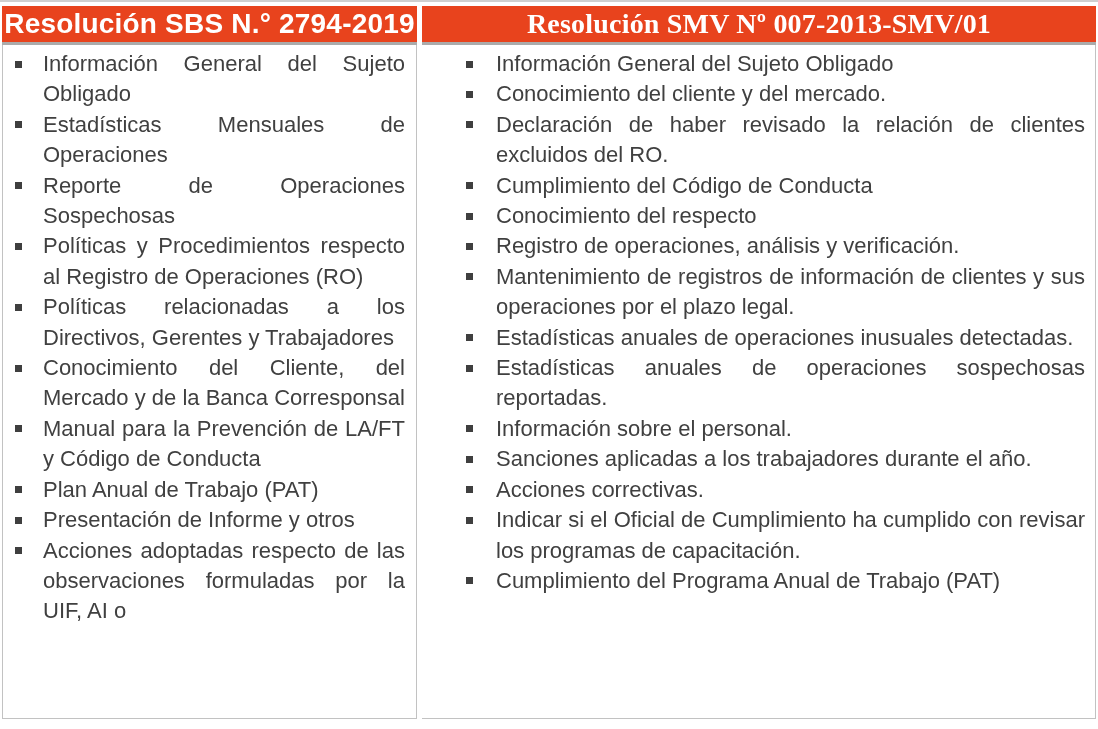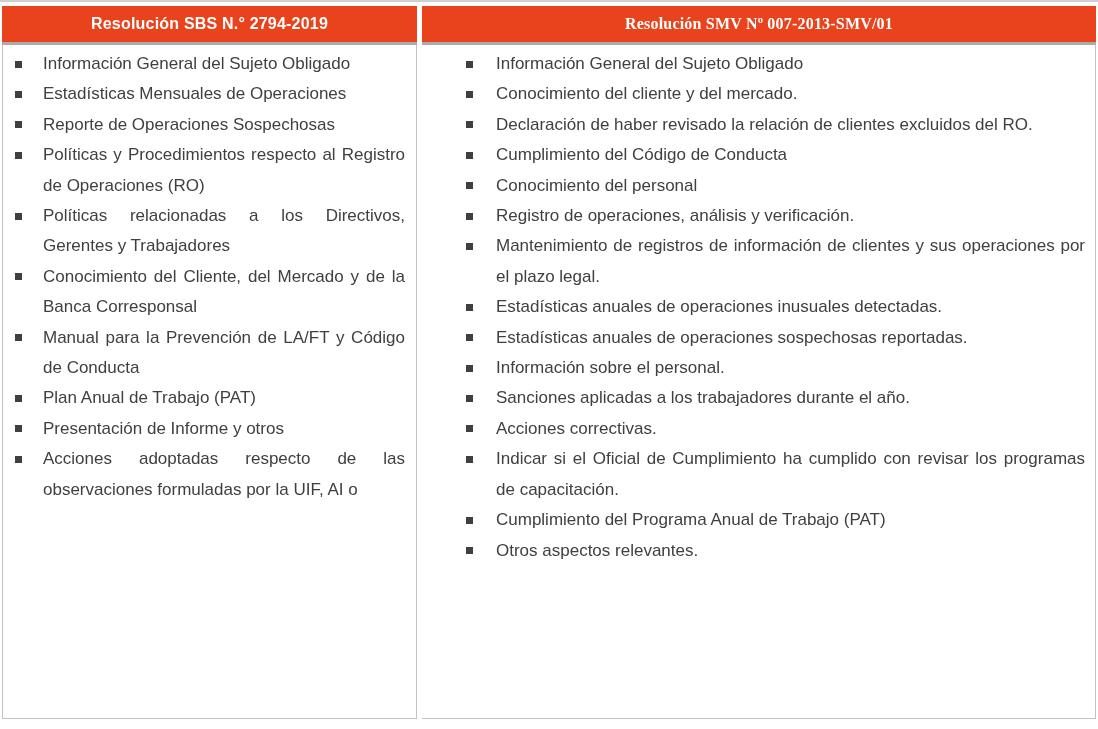--- a/index.html
+++ b/index.html
@@ -33,35 +33,35 @@
     display: grid;
     grid-template-columns: 415px 1fr;
     grid-template-rows: 39px 1fr;
     column-gap: 5px;
   }
   .header {
     grid-row: 1;
     background: var(--header-bg);
     border-bottom: 3px solid var(--header-shadow);
     color: var(--header-text);
-    font-size: 16px;
+    font-size: 28px;
     font-weight: bold;
     display: flex;
     align-items: center;
     justify-content: center;
     letter-spacing: 0.2px;
   }
   .header-left  { grid-column: 1; }
   .header-right { grid-column: 2; font-family: Liberation Serif, serif; }
   .body {
     grid-row: 2;
     list-style: none;
     overflow: hidden;
     color: var(--body-text);
-    font-size: 17px;
+    font-size: 22px;
     line-height: 30.4px;
   }
   .body-left {
     grid-column: 1;
     border: 1.5px solid var(--border);
     border-top: none;
     padding: 4px 11px 0 10px;
   }
   .body-right {
     grid-column: 2;
@@ -146,21 +146,21 @@
         <li class="item">
           <span class="bullet"></span>
           <span class="item-text">Declaración de haber revisado la relación de clientes excluidos del RO.</span>
         </li>
         <li class="item">
           <span class="bullet"></span>
           <span class="item-text">Cumplimiento del Código de Conducta</span>
         </li>
         <li class="item">
           <span class="bullet"></span>
-          <span class="item-text">Conocimiento del personal</span>
+          <span class="item-text">Conocimiento del respecto</span>
         </li>
         <li class="item">
           <span class="bullet"></span>
           <span class="item-text">Registro de operaciones, análisis y verificación.</span>
         </li>
         <li class="item">
           <span class="bullet"></span>
           <span class="item-text">Mantenimiento de registros de información de clientes y sus operaciones por el plazo legal.</span>
         </li>
         <li class="item">
@@ -184,19 +184,15 @@
           <span class="item-text">Acciones correctivas.</span>
         </li>
         <li class="item">
           <span class="bullet"></span>
           <span class="item-text">Indicar si el Oficial de Cumplimiento ha cumplido con revisar los programas de capacitación.</span>
         </li>
         <li class="item">
           <span class="bullet"></span>
           <span class="item-text">Cumplimiento del Programa Anual de Trabajo (PAT)</span>
         </li>
-        <li class="item">
-          <span class="bullet"></span>
-          <span class="item-text">Otros aspectos relevantes.</span>
-        </li>
       </ul>
   </div>
 </div>
 
 </body></html>

